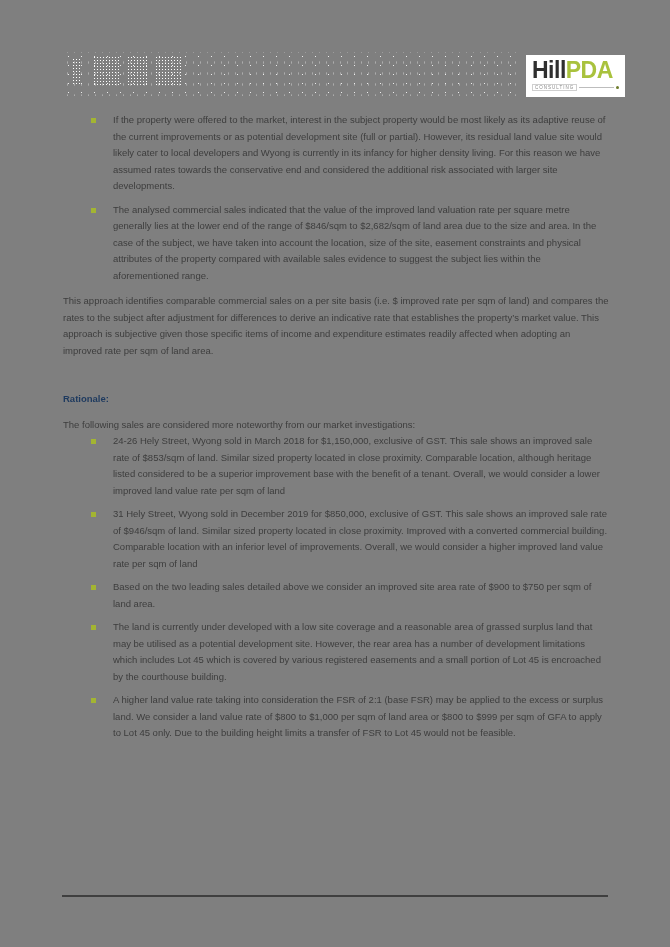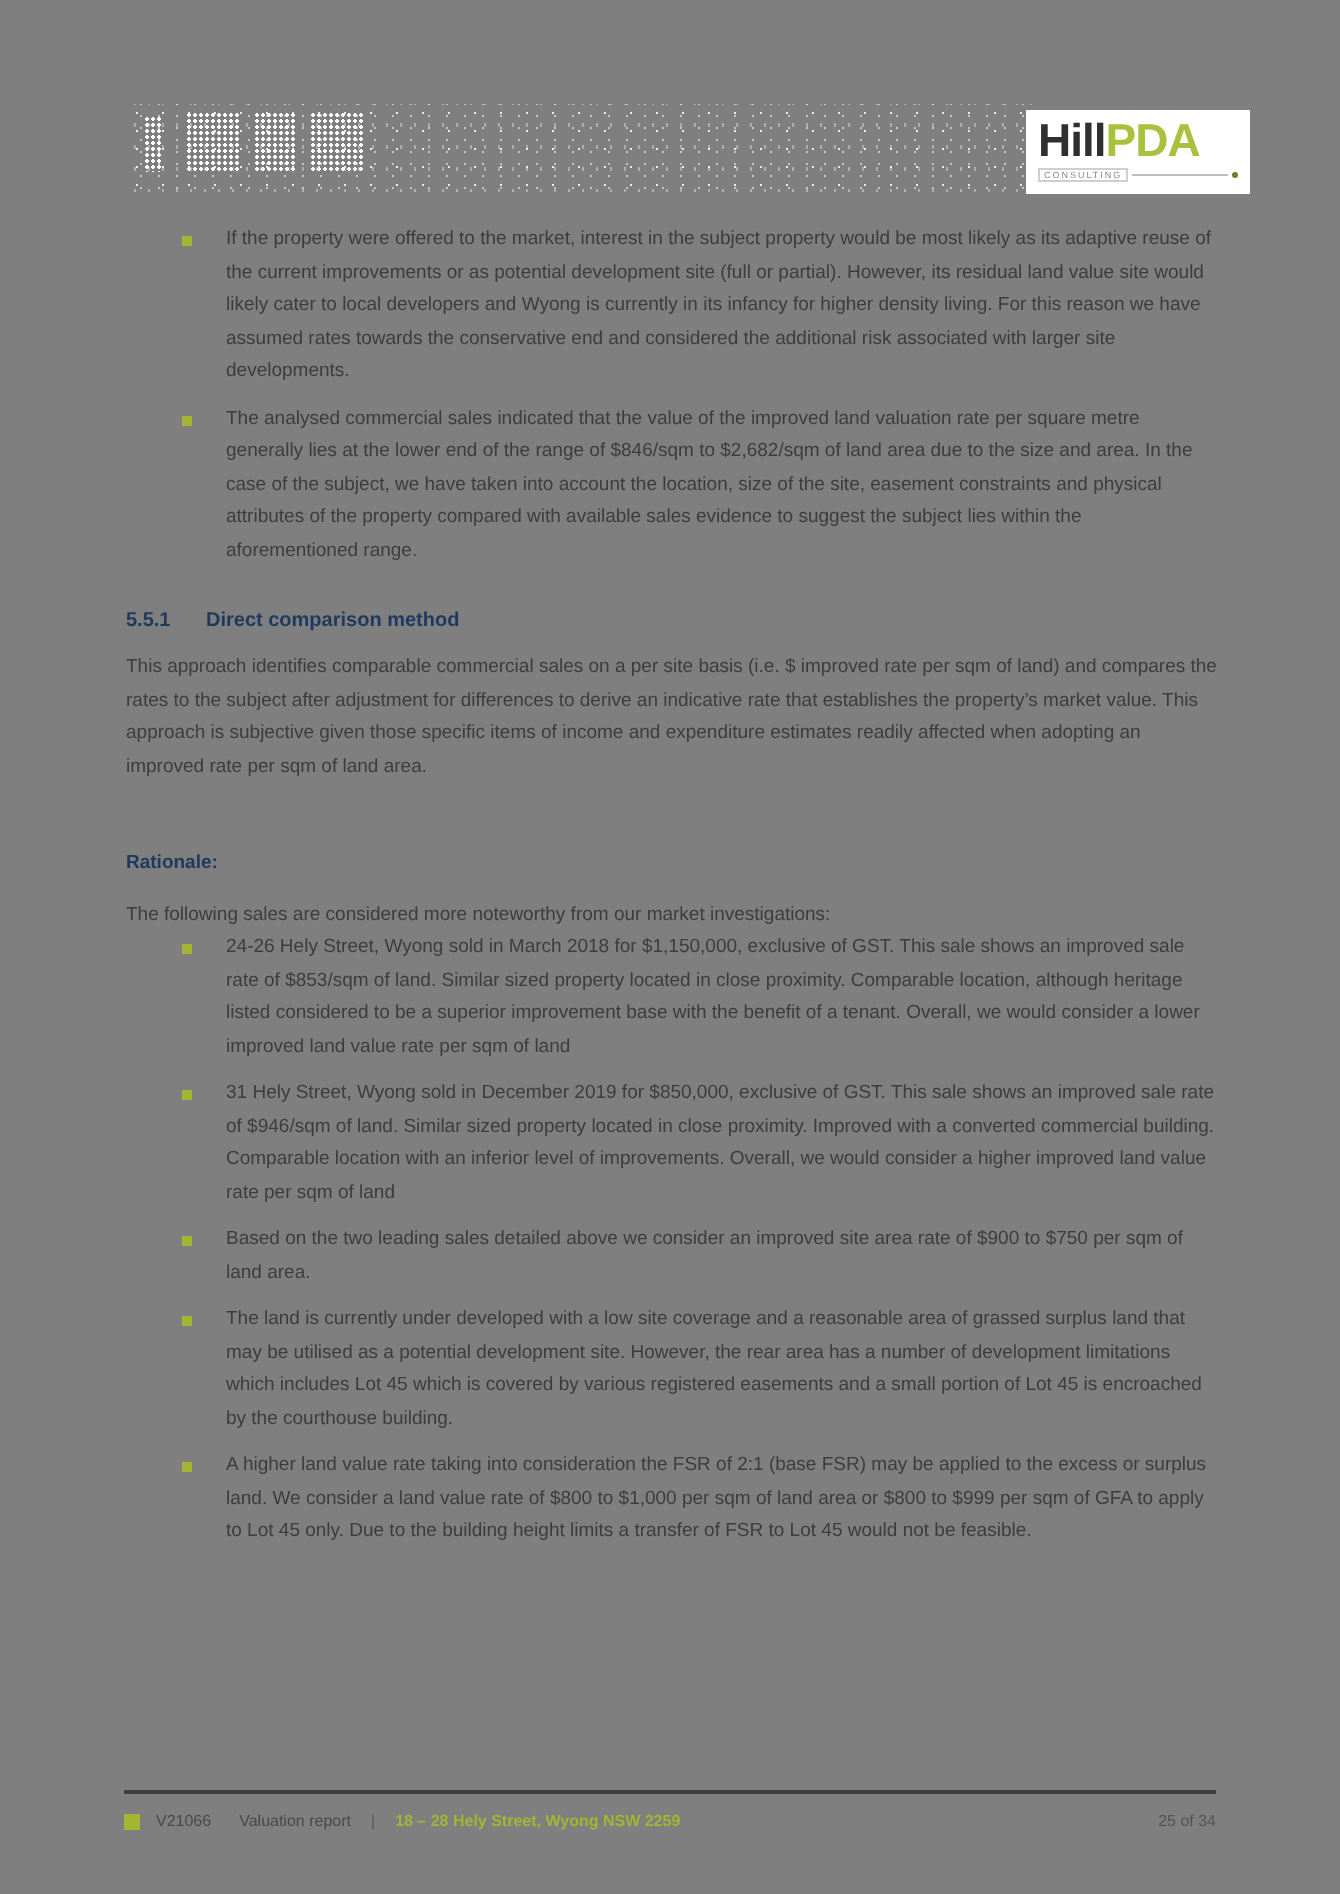--- a/index.html
+++ b/index.html
@@ -27,21 +27,21 @@
     position:absolute;top:6px;height:30px;
     background-image:radial-gradient(#fff .8px, transparent .95px);
     background-size:3px 3px;
   }
   .blob1{left:10px;width:9px;top:8px;height:28px;}
   .blob2{left:31px;width:27px;}
   .blob3{left:65px;width:21px;}
   .blob4{left:93px;width:27px;}
 
   .logo{
-    position:absolute;right:0;top:5px;width:112px;height:42px;
+    position:absolute;right:0;top:5px;width:99px;height:42px;
     background:#fff;box-sizing:border-box;padding:2px 6px 0 6px;
   }
   .logo-row{font-size:23px;font-weight:bold;line-height:26px;letter-spacing:-.5px;}
   .logo-hill{color:#2f2f2f;}
   .logo-pda{color:#a9c23d;font-weight:600;}
   .logo-sub{display:flex;align-items:center;margin-top:1px;}
   .logo-tagline{font-size:4.5px;color:#8a8a8a;letter-spacing:1px;border:1px solid #cfcfcf;padding:0 2px;line-height:5px;}
   .logo-rule{flex:1;height:1px;background:#bdbdbd;margin:0 2px;}
   .logo-dot{width:3px;height:3px;background:#6f7d2c;border-radius:50%;}
 
@@ -104,24 +104,20 @@
         <span class="marker"></span>
         <span class="li-text">If the property were offered to the market, interest in the subject property would be most likely as its adaptive reuse of the current improvements or as potential development site (full or partial). However, its residual land value site would likely cater to local developers and Wyong is currently in its infancy for higher density living. For this reason we have assumed rates towards the conservative end and considered the additional risk associated with larger site developments.</span>
       </li>
       <li>
         <span class="marker"></span>
         <span class="li-text">The analysed commercial sales indicated that the value of the improved land valuation rate per square metre generally lies at the lower end of the range of $846/sqm to $2,682/sqm of land area due to the size and area. In the case of the subject, we have taken into account the location, size of the site, easement constraints and physical attributes of the property compared with available sales evidence to suggest the subject lies within the aforementioned range.</span>
       </li>
     </ul>
 
 
-    <div class="h2">
-      <span class="h-num">5.5.1</span>
-      <span>Direct comparison method</span>
-    </div>
     <div class="para">This approach identifies comparable commercial sales on a per site basis (i.e. $ improved rate per sqm of land) and compares the rates to the subject after adjustment for differences to derive an indicative rate that establishes the property’s market value. This approach is subjective given those specific items of income and expenditure estimates readily affected when adopting an improved rate per sqm of land area.</div>
 
     <div class="h3">Rationale:</div>
     <div class="para">The following sales are considered more noteworthy from our market investigations:</div>
 
     <ul class="bullets para">
       <li>
         <span class="marker"></span>
         <span class="li-text">24-26 Hely Street, Wyong sold in March 2018 for $1,150,000, exclusive of GST. This sale shows an improved sale rate of $853/sqm of land. Similar sized property located in close proximity. Comparable location, although heritage listed considered to be a superior improvement base with the benefit of a tenant. Overall, we would consider a lower improved land value rate per sqm of land</span>
       </li>
@@ -139,22 +135,14 @@
       </li>
       <li>
         <span class="marker"></span>
         <span class="li-text">A higher land value rate taking into consideration the FSR of 2:1 (base FSR) may be applied to the excess or surplus land. We consider a land value rate of $800 to $1,000 per sqm of land area or $800 to $999 per sqm of GFA to apply to Lot 45 only. Due to the building height limits a transfer of FSR to Lot 45 would not be feasible.</span>
       </li>
     </ul>
 
   </div>
 
   <div class="footer-line"></div>
-  <div class="footer">
-    <span class="footer-sq"></span>
-    <span class="footer-id">V21066</span>
-    <span class="footer-type">Valuation report</span>
-    <span class="footer-sep">|</span>
-    <span class="footer-address">18 – 28 Hely Street, Wyong NSW 2259</span>
-    <span class="footer-page">25 of 34</span>
-  </div>
 
 </div>
 
 </body></html>

